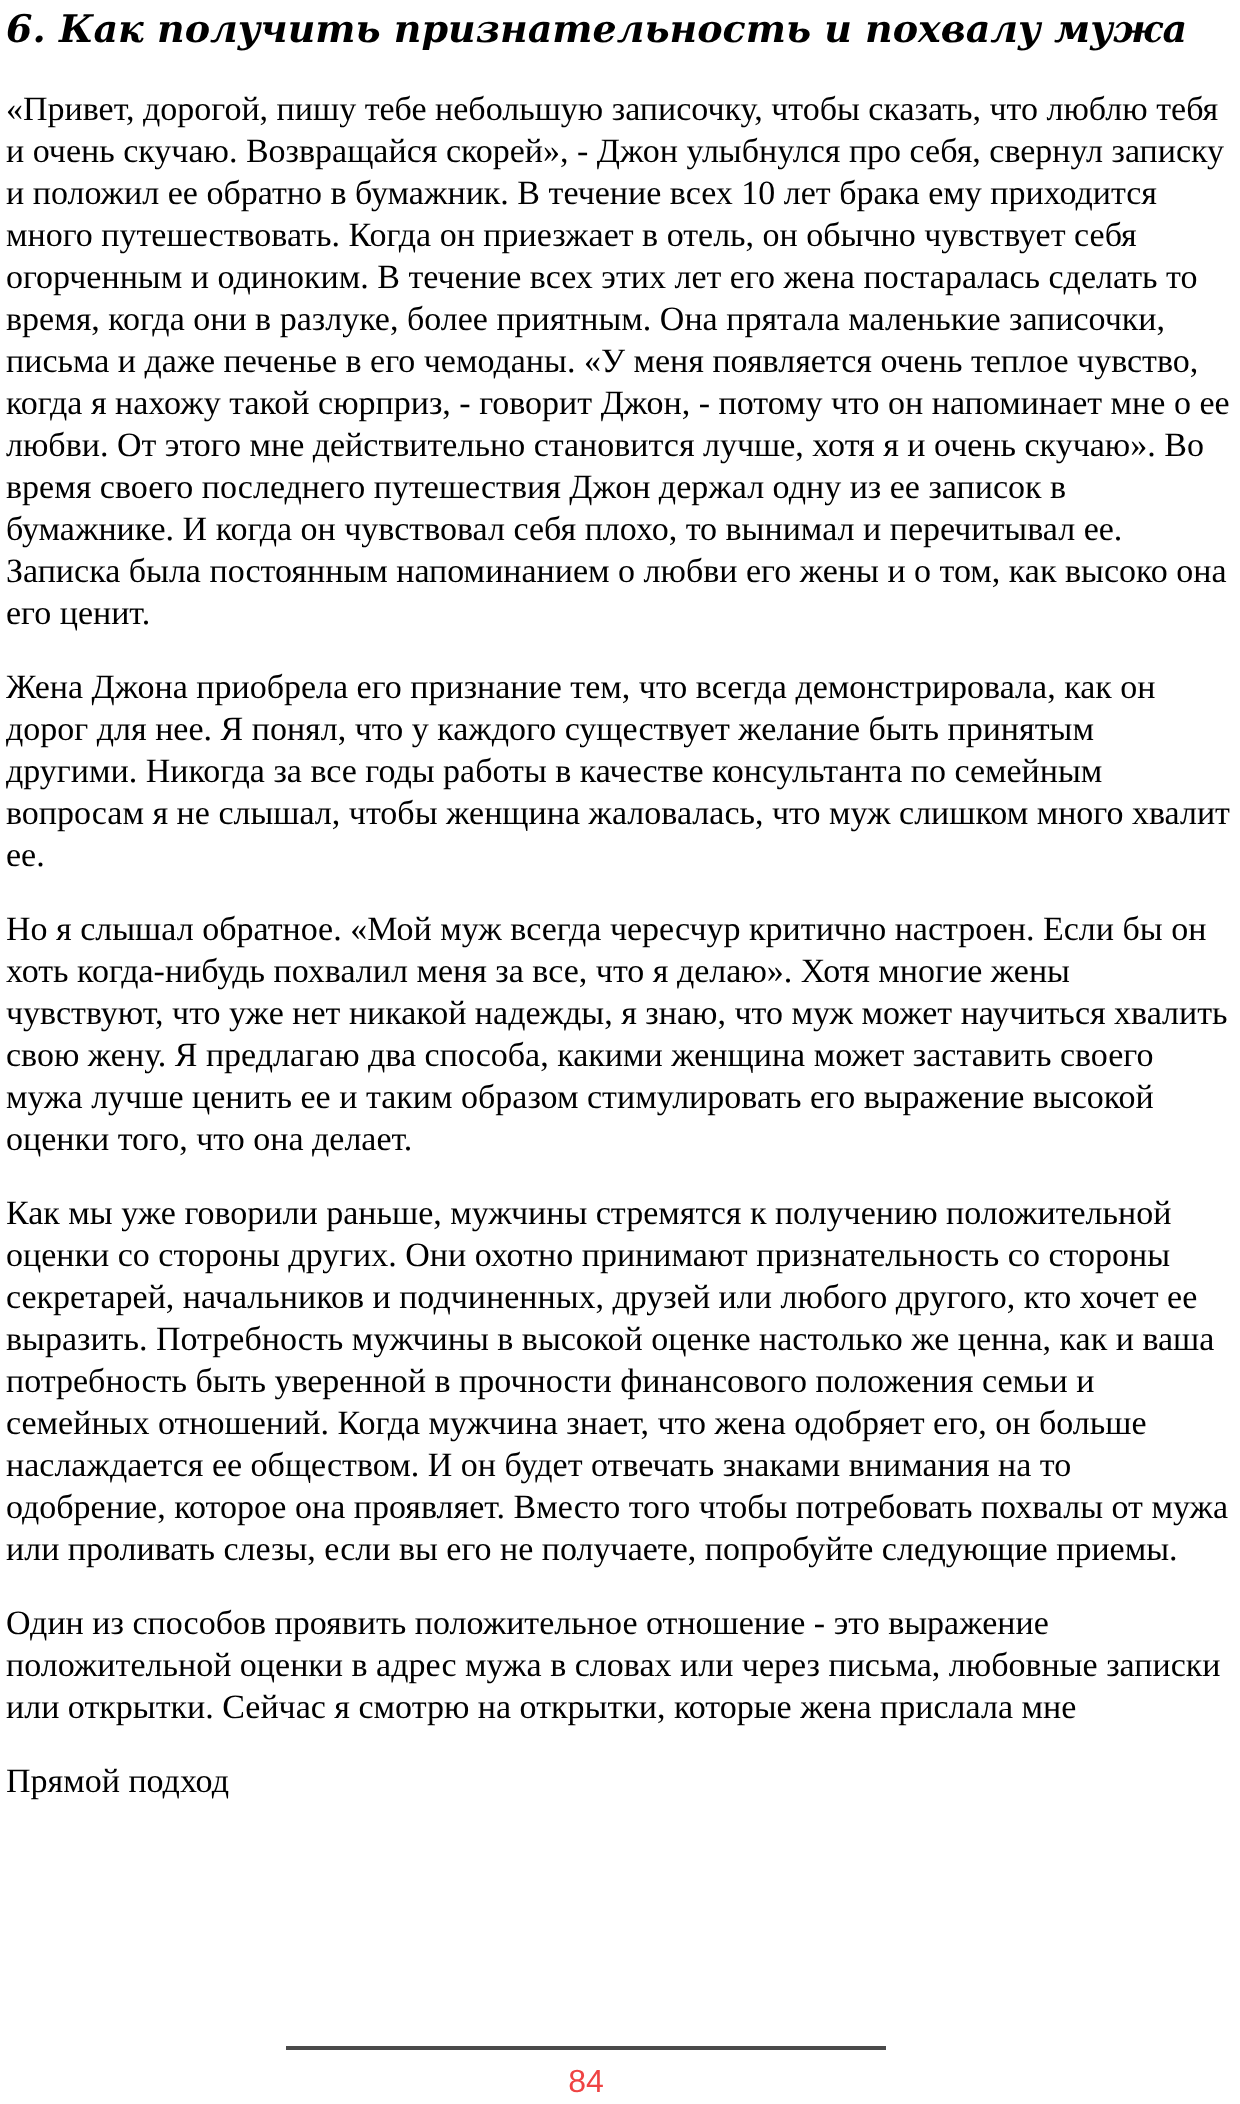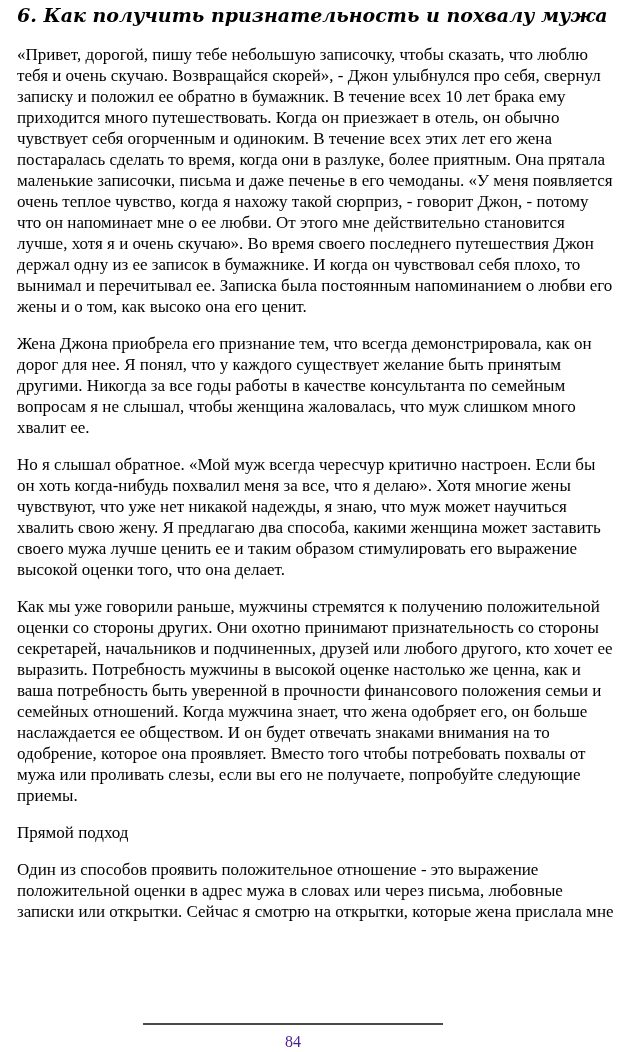--- a/index.html
+++ b/index.html
@@ -6,21 +6,21 @@
     body {
       width: 620px;
       height: 1052px;
       background: #ffffff;
       color: #000000;
       font-family: "Liberation Serif", "DejaVu Serif", serif;
       position: relative;
       overflow: hidden;
     }
     .page {
-      padding: 2px 5px 0 17px;
+      padding: 2px 5px 0 3px;
     }
     .chapter-title {
       font-family: "DejaVu Serif", serif;
       font-weight: bold;
       font-style: italic;
       font-size: 19px;
       line-height: 26px;
       margin: 0;
     }
     .body-text {
@@ -38,45 +38,45 @@
       top: 1023px;
       width: 300px;
       text-align: center;
     }
     .footer-rule {
       width: 100%;
       height: 2px;
       background: #4a4a4a;
     }
     .page-number {
-      font-family: Liberation Serif, serif;
+      font-family: Liberation Sans, sans-serif;
       font-size: 16px;
       margin-top: 8px;
-      color: #4c1d95;
+      color: #ef4444;
     }
   </style>
 </head>
 <body>
 
 <div class="page">
 
   <h1 class="chapter-title">6. Как получить признательность и похвалу мужа</h1>
 
 
   <p class="body-text">«Привет, дорогой, пишу тебе небольшую записочку, чтобы сказать, что люблю тебя и очень скучаю. Возвращайся скорей», - Джон улыбнулся про себя, свернул записку и положил ее обратно в бумажник. В течение всех 10 лет брака ему приходится много путешествовать. Когда он приезжает в отель, он обычно чувствует себя огорченным и одиноким. В течение всех этих лет его жена постаралась сделать то время, когда они в разлуке, более приятным. Она прятала маленькие записочки, письма и даже печенье в его чемоданы. «У меня появляется очень теплое чувство, когда я нахожу такой сюрприз, - говорит Джон, - потому что он напоминает мне о ее любви. От этого мне действительно становится лучше, хотя я и очень скучаю». Во время своего последнего путешествия Джон держал одну из ее записок в бумажнике. И когда он чувствовал себя плохо, то вынимал и перечитывал ее. Записка была постоянным напоминанием о любви его жены и о том, как высоко она его ценит.</p>
 
   <p class="body-text">Жена Джона приобрела его признание тем, что всегда демонстрировала, как он дорог для нее. Я понял, что у каждого существует желание быть принятым другими. Никогда за все годы работы в качестве консультанта по семейным вопросам я не слышал, чтобы женщина жаловалась, что муж слишком много хвалит ее.</p>
 
   <p class="body-text">Но я слышал обратное. «Мой муж всегда чересчур критично настроен. Если бы он хоть когда-нибудь похвалил меня за все, что я делаю». Хотя многие жены чувствуют, что уже нет никакой надежды, я знаю, что муж может научиться хвалить свою жену. Я предлагаю два способа, какими женщина может заставить своего мужа лучше ценить ее и таким образом стимулировать его выражение высокой оценки того, что она делает.</p>
 
 
   <p class="body-text">Как мы уже говорили раньше, мужчины стремятся к получению положительной оценки со стороны других. Они охотно принимают признательность со стороны секретарей, начальников и подчиненных, друзей или любого другого, кто хочет ее выразить. Потребность мужчины в высокой оценке настолько же ценна, как и ваша потребность быть уверенной в прочности финансового положения семьи и семейных отношений. Когда мужчина знает, что жена одобряет его, он больше наслаждается ее обществом. И он будет отвечать знаками внимания на то одобрение, которое она проявляет. Вместо того чтобы потребовать похвалы от мужа или проливать слезы, если вы его не получаете, попробуйте следующие приемы.</p>
 
+  <p class="body-text">Один из способов проявить положительное отношение - это выражение положительной оценки в адрес мужа в словах или через письма, любовные записки или открытки. Сейчас я смотрю на открытки, которые жена прислала мне</p>
+
   <p class="body-text">Прямой подход</p>
-
-  <p class="body-text">Один из способов проявить положительное отношение - это выражение положительной оценки в адрес мужа в словах или через письма, любовные записки или открытки. Сейчас я смотрю на открытки, которые жена прислала мне</p>
 
   <div class="page-footer">
     <div class="footer-rule"></div>
     <div class="page-number">84</div>
   </div>
 
 </div>
 
 </body></html>

